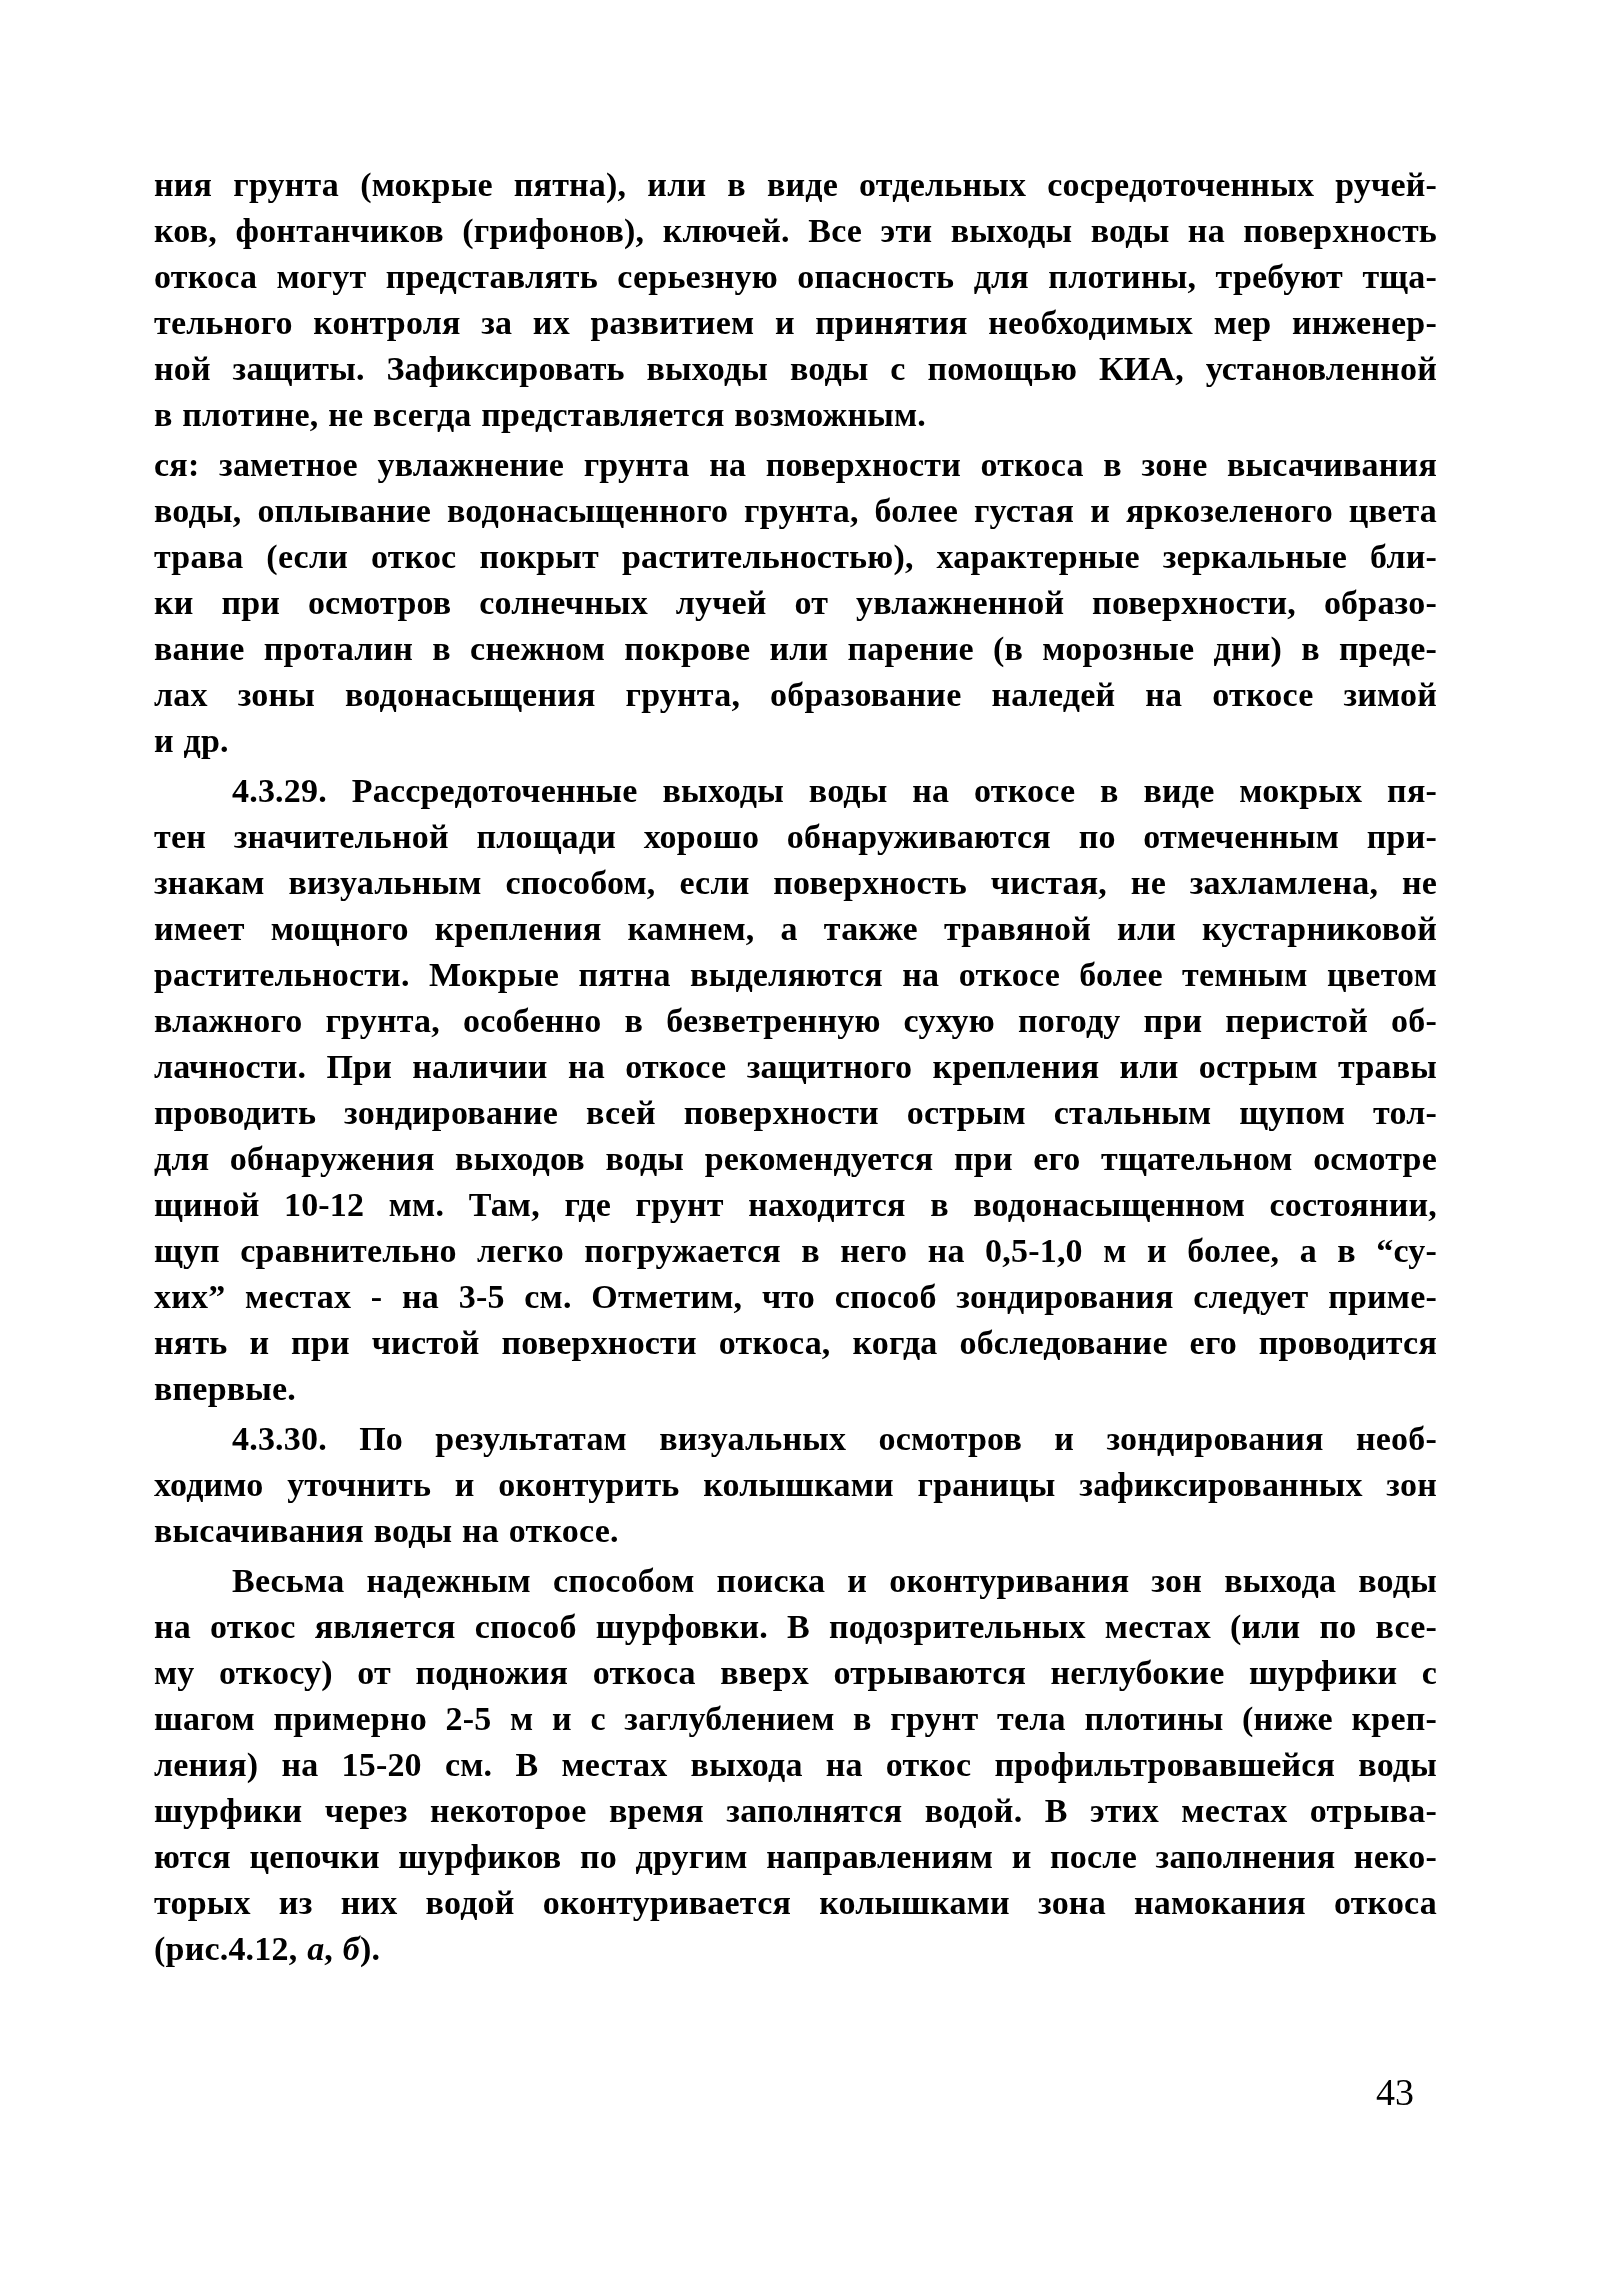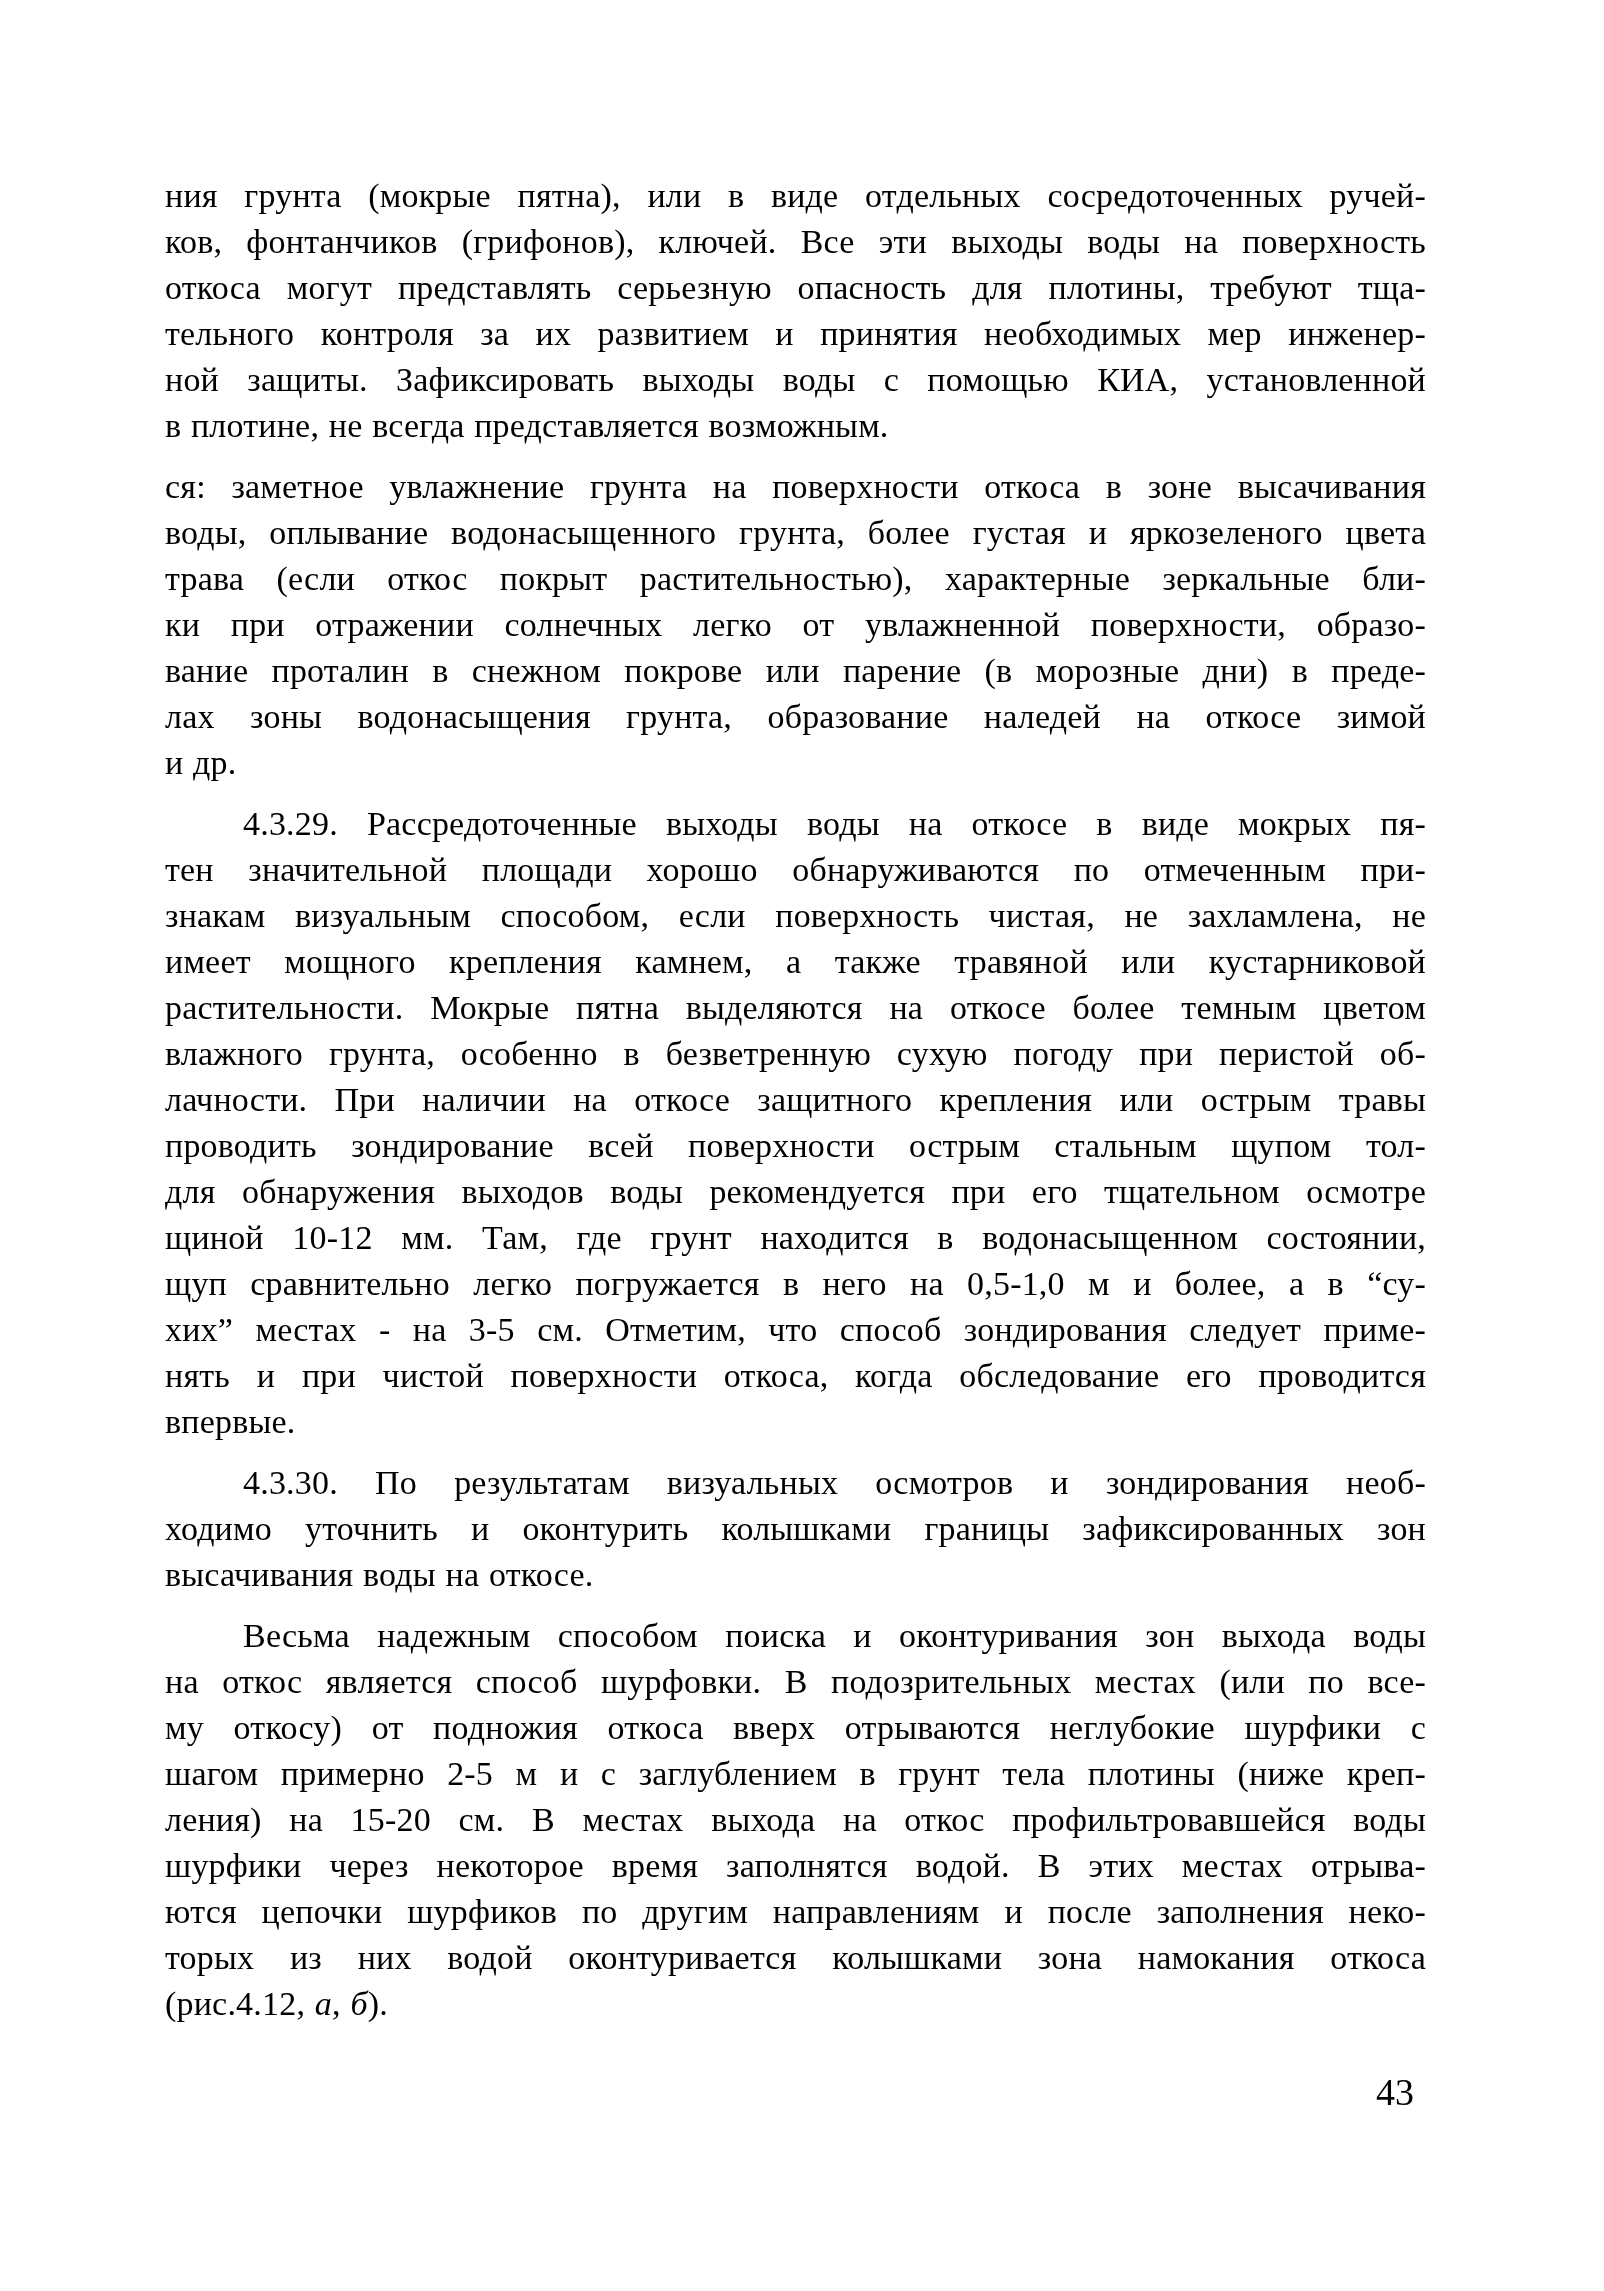--- a/index.html
+++ b/index.html
@@ -23,22 +23,23 @@
     height: 2291px;
     background: #ffffff;
   }
   .text-block {
     position: absolute;
     left: 150px;
     top: 158px;
     width: 1291px;
   }
   .paragraph {
-    margin: 15px;
+    margin: 4px;
     padding: 0;
+    font-weight: bold;
   }
   .line {
     font-size: 34px;
     line-height: 46px;
     letter-spacing: 0.2px;
     text-align: justify;
     text-align-last: justify;
     white-space: normal;
     word-spacing: 1px;
   }
@@ -71,21 +72,21 @@
         <div class="line"><span>ков, фонтанчиков (грифонов), ключей. Все эти выходы воды на поверхность</span></div>
         <div class="line"><span>откоса могут представлять серьезную опасность для плотины, требуют тща-</span></div>
         <div class="line"><span>тельного контроля  за их развитием и принятия необходимых мер инженер-</span></div>
         <div class="line"><span>ной защиты. Зафиксировать выходы воды с помощью КИА, установленной</span></div>
         <div class="line last"><span>в плотине, не всегда представляется возможным.</span></div>
       </div>
       <div class="paragraph">
         <div class="line"><span>ся: заметное увлажнение грунта на поверхности откоса в зоне высачивания</span></div>
         <div class="line"><span>воды, оплывание водонасыщенного грунта, более густая и яркозеленого цвета</span></div>
         <div class="line"><span>трава (если откос покрыт растительностью), характерные зеркальные бли-</span></div>
-        <div class="line"><span>ки при отражении солнечных легко от увлажненной поверхности, образо-</span></div>
+        <div class="line"><span>ки при осмотров солнечных лучей от увлажненной поверхности, образо-</span></div>
         <div class="line"><span>вание проталин в снежном покрове или парение (в морозные дни) в преде-</span></div>
         <div class="line"><span>лах зоны водонасыщения грунта, образование наледей на откосе зимой</span></div>
         <div class="line last"><span>и др.</span></div>
       </div>
       <div class="paragraph">
         <div class="line indent"><span>4.3.29. Рассредоточенные выходы воды на откосе в виде мокрых пя-</span></div>
         <div class="line"><span>тен значительной площади хорошо обнаруживаются по отмеченным при-</span></div>
         <div class="line"><span>знакам визуальным способом, если поверхность чистая, не захламлена, не</span></div>
         <div class="line"><span>имеет мощного крепления камнем, а также травяной или кустарниковой</span></div>
         <div class="line"><span>растительности. Мокрые пятна выделяются на откосе более темным цветом</span></div>

